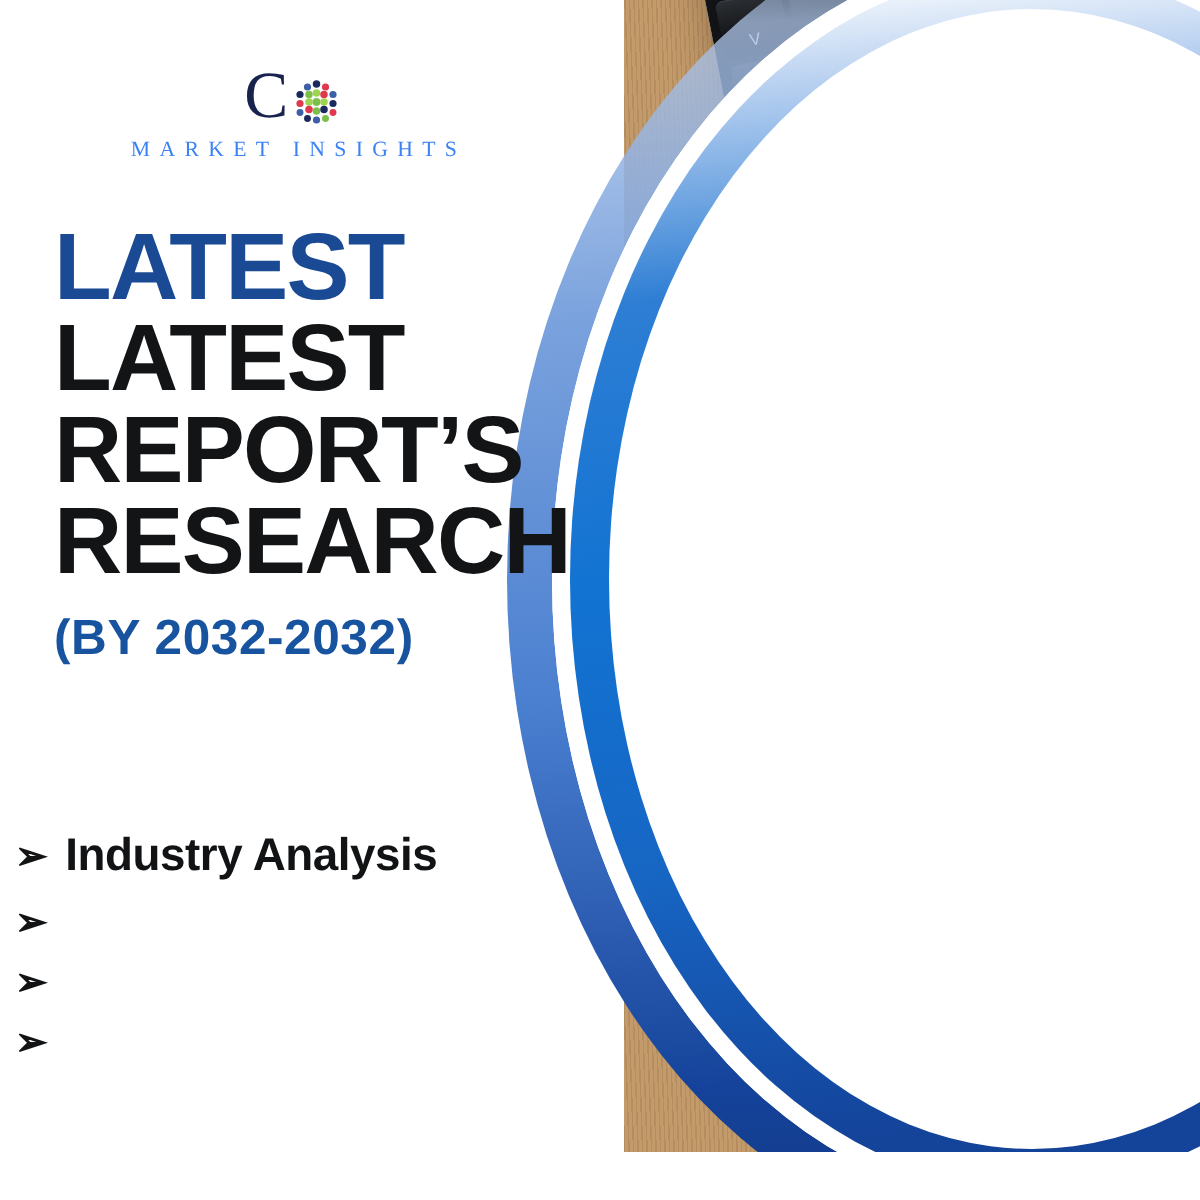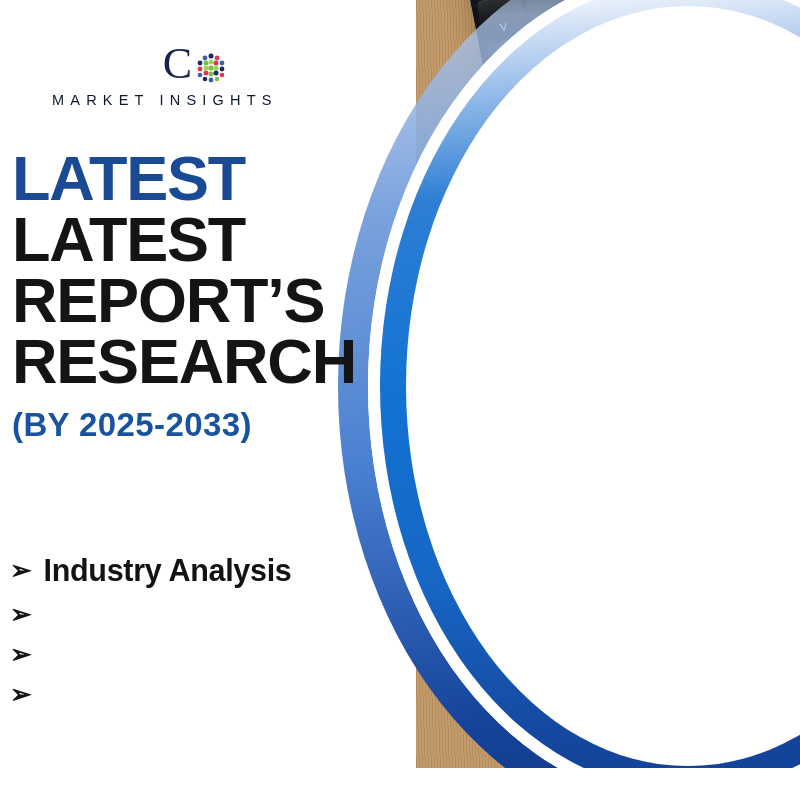--- a/index.html
+++ b/index.html
@@ -197,29 +197,29 @@
     color: #17234d; letter-spacing: 1px; line-height: 1;
     height: 48px;
   }
   .logo-word .pre, .logo-word .post { display:inline-block; }
   .logo-dotsphere {
     display:inline-block; position:relative;
     width: 34px; height: 34px;
     margin: 0 1px -4px 1px;
   }
   .logo-sub {
-    text-align:left;
-    font-family: Liberation Sans, sans-serif;
+    text-align:center;
+    font-family: Liberation Serif, serif;
     font-size: 14.5px; font-weight: 400;
-    color:#0f172a; letter-spacing: 6.2px;
+    color:#3b82f6; letter-spacing: 6.2px;
     margin-top: 4px;
     padding-left: 6px;
   }
 
-  .headline { position:absolute; left: 12px; top: 148px; width: 400px; }
+  .headline { position:absolute; left: 36px; top: 148px; width: 400px; }
   .h-line {
     font-family: "Liberation Sans", sans-serif;
     font-weight: 700;
     font-size: 63px;
     line-height: 0.97;
     letter-spacing: -1.2px;
     color: #121416;
   }
   .h-line.blue { color: #1b4a95; }
   .sub-years {
@@ -426,21 +426,21 @@
       </span>
     </div>
     <div class="logo-sub">MARKET INSIGHTS</div>
   </div>
 
   <div class="headline">
     <div class="h-line blue">LATEST</div>
     <div class="h-line">LATEST</div>
     <div class="h-line">REPORT’S</div>
     <div class="h-line">RESEARCH</div>
-    <div class="sub-years">(BY 2025-2033)</div>
+    <div class="sub-years">(BY 2032-2032)</div>
   </div>
 
   <div class="bullets" id="bullets">
       <div class="bullet">
         <span class="arrow">➢</span>
         <span>Industry Analysis</span>
       </div>
       <div class="bullet">
         <span class="arrow">➢</span>
       </div>

